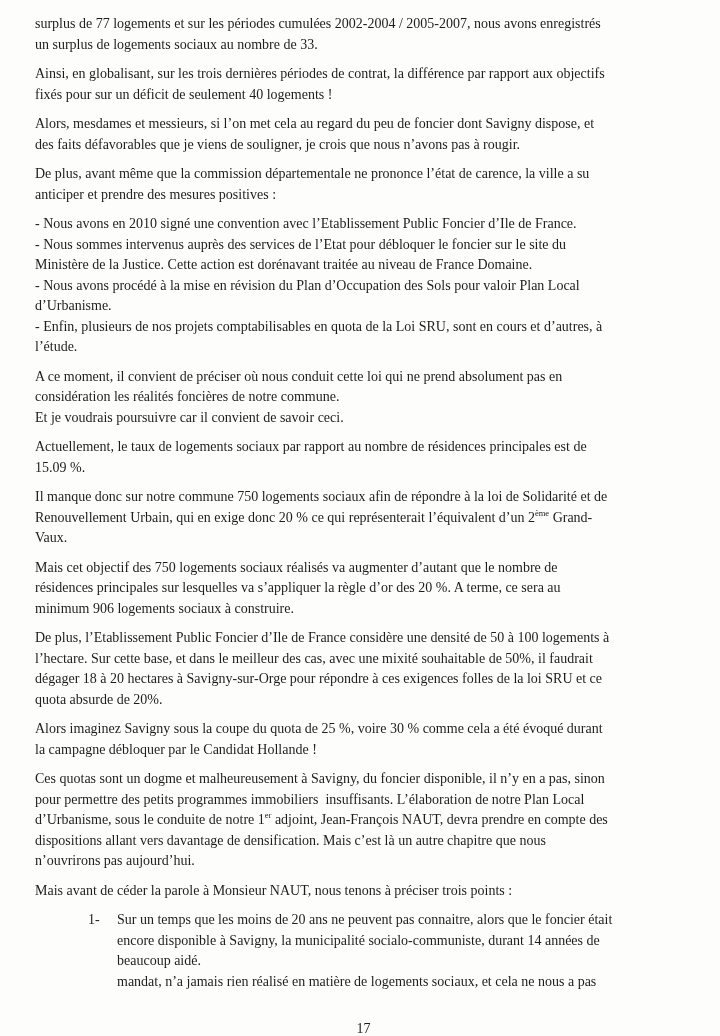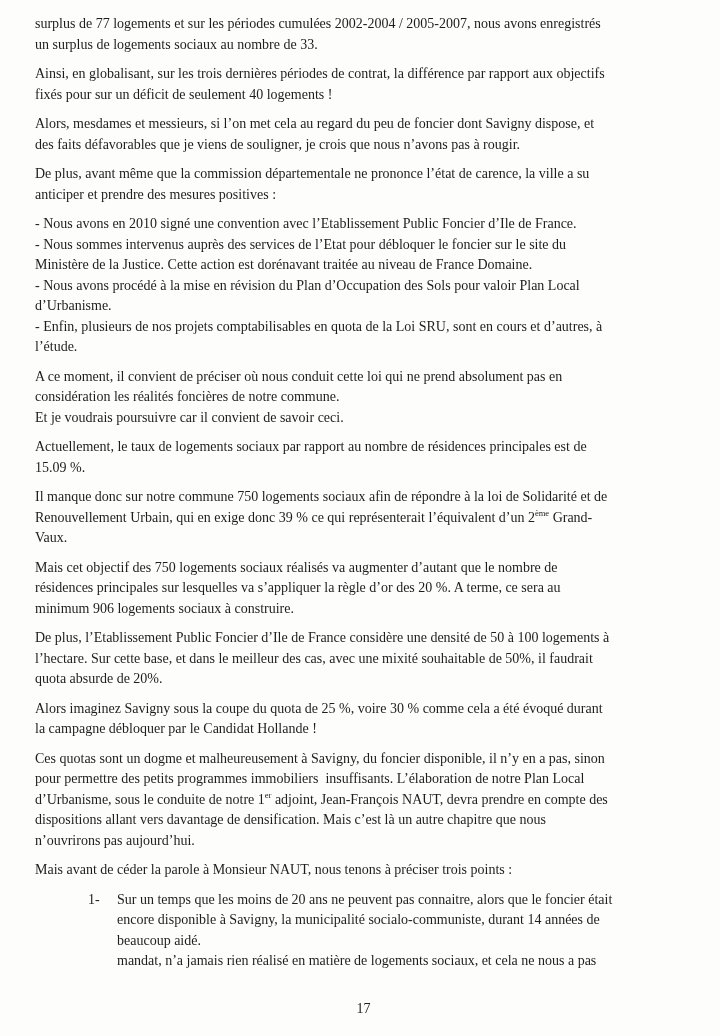--- a/index.html
+++ b/index.html
@@ -97,33 +97,34 @@
     <span class="line">Et je voudrais poursuivre car il convient de savoir ceci.</span>
   </p>
 
   <p class="para">
     <span class="line">Actuellement, le taux de logements sociaux par rapport au nombre de résidences principales est de</span>
     <span class="line">15.09 %.</span>
   </p>
 
   <p class="para">
     <span class="line">Il manque donc sur notre commune 750 logements sociaux afin de répondre à la loi de Solidarité et de</span>
-    <span class="line"><span>Renouvellement Urbain, qui en exige donc 39 % ce qui représenterait l’équivalent d’un 2</span><sup class="ord">ème</sup><span> Grand-</span></span>
+    <span class="line"><span>Renouvellement Urbain, qui en exige donc 20 % ce qui représenterait l’équivalent d’un 2</span><sup class="ord">ème</sup><span> Grand-</span></span>
     <span class="line">Vaux.</span>
   </p>
 
   <p class="para">
     <span class="line">Mais cet objectif des 750 logements sociaux réalisés va augmenter d’autant que le nombre de</span>
     <span class="line">résidences principales sur lesquelles va s’appliquer la règle d’or des 20 %. A terme, ce sera au</span>
     <span class="line">minimum 906 logements sociaux à construire.</span>
   </p>
 
   <p class="para">
     <span class="line">De plus, l’Etablissement Public Foncier d’Ile de France considère une densité de 50 à 100 logements à</span>
     <span class="line">l’hectare. Sur cette base, et dans le meilleur des cas, avec une mixité souhaitable de 50%, il faudrait</span>
+    <span class="line">dégager 18 à 20 hectares à Savigny-sur-Orge pour répondre à ces exigences folles de la loi SRU et ce</span>
     <span class="line">quota absurde de 20%.</span>
   </p>
 
   <p class="para">
     <span class="line">Alors imaginez Savigny sous la coupe du quota de 25 %, voire 30 % comme cela a été évoqué durant</span>
     <span class="line">la campagne débloquer par le Candidat Hollande !</span>
   </p>
 
   <p class="para">
     <span class="line">Ces quotas sont un dogme et malheureusement à Savigny, du foncier disponible, il n’y en a pas, sinon</span>

